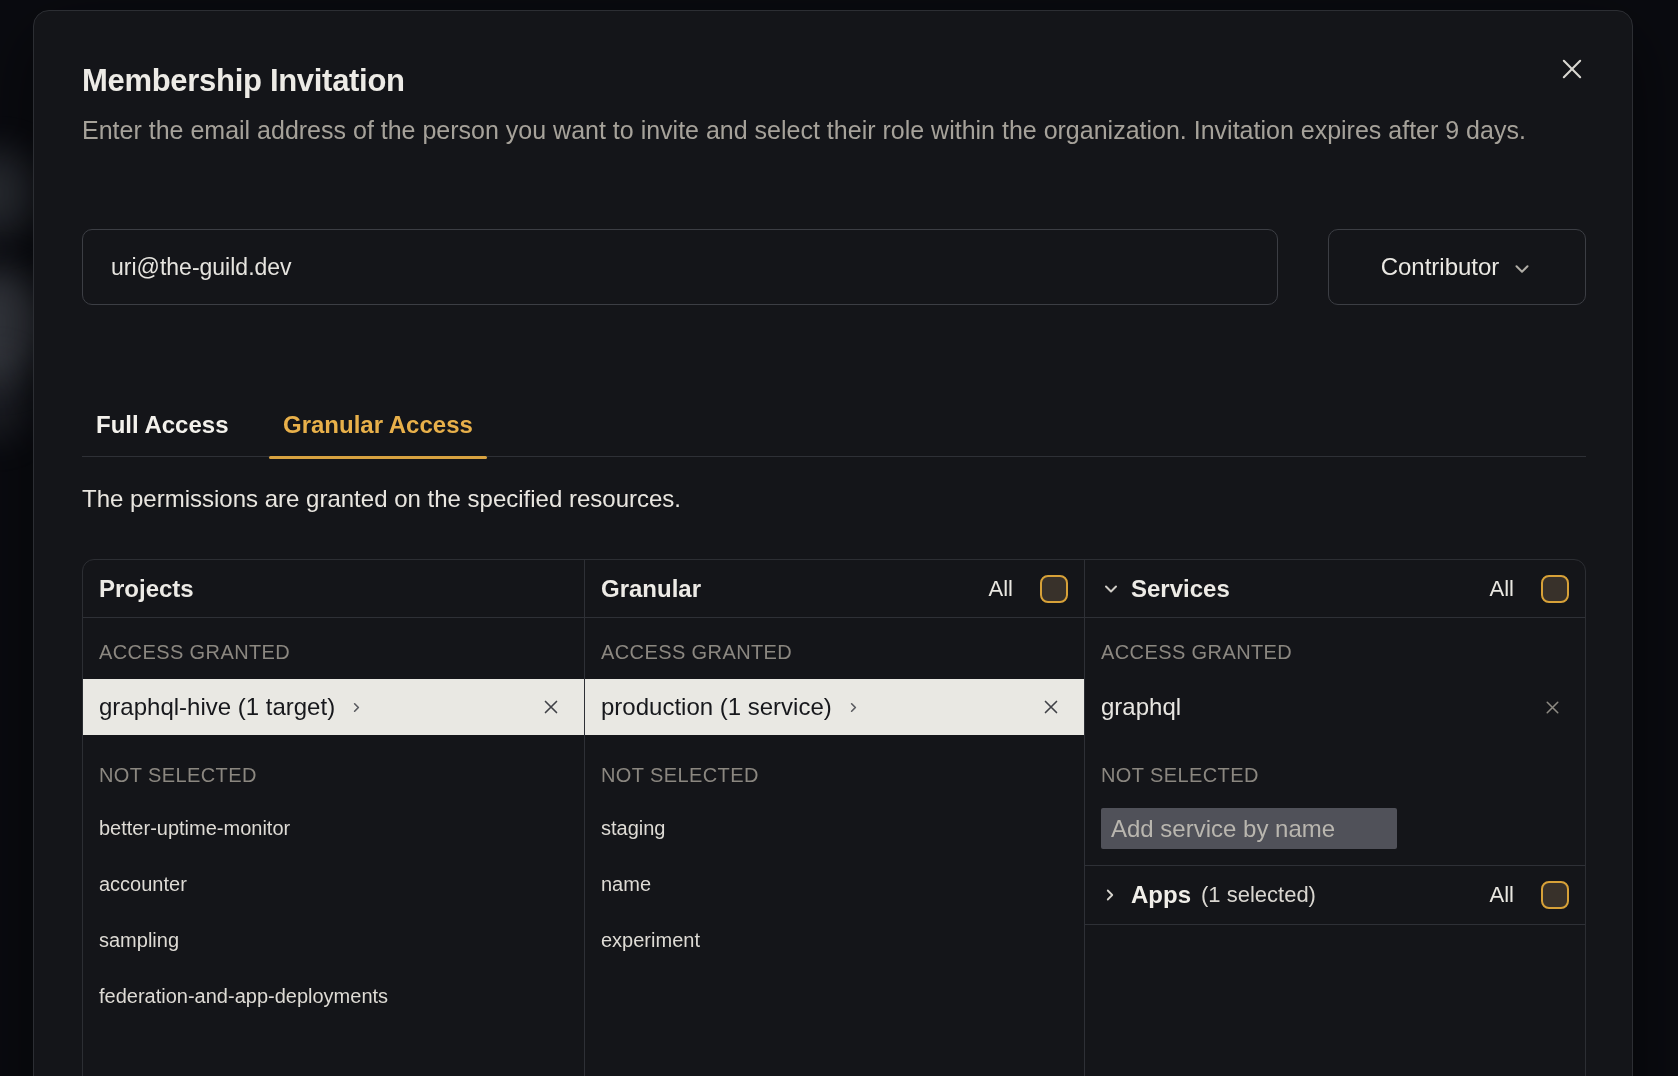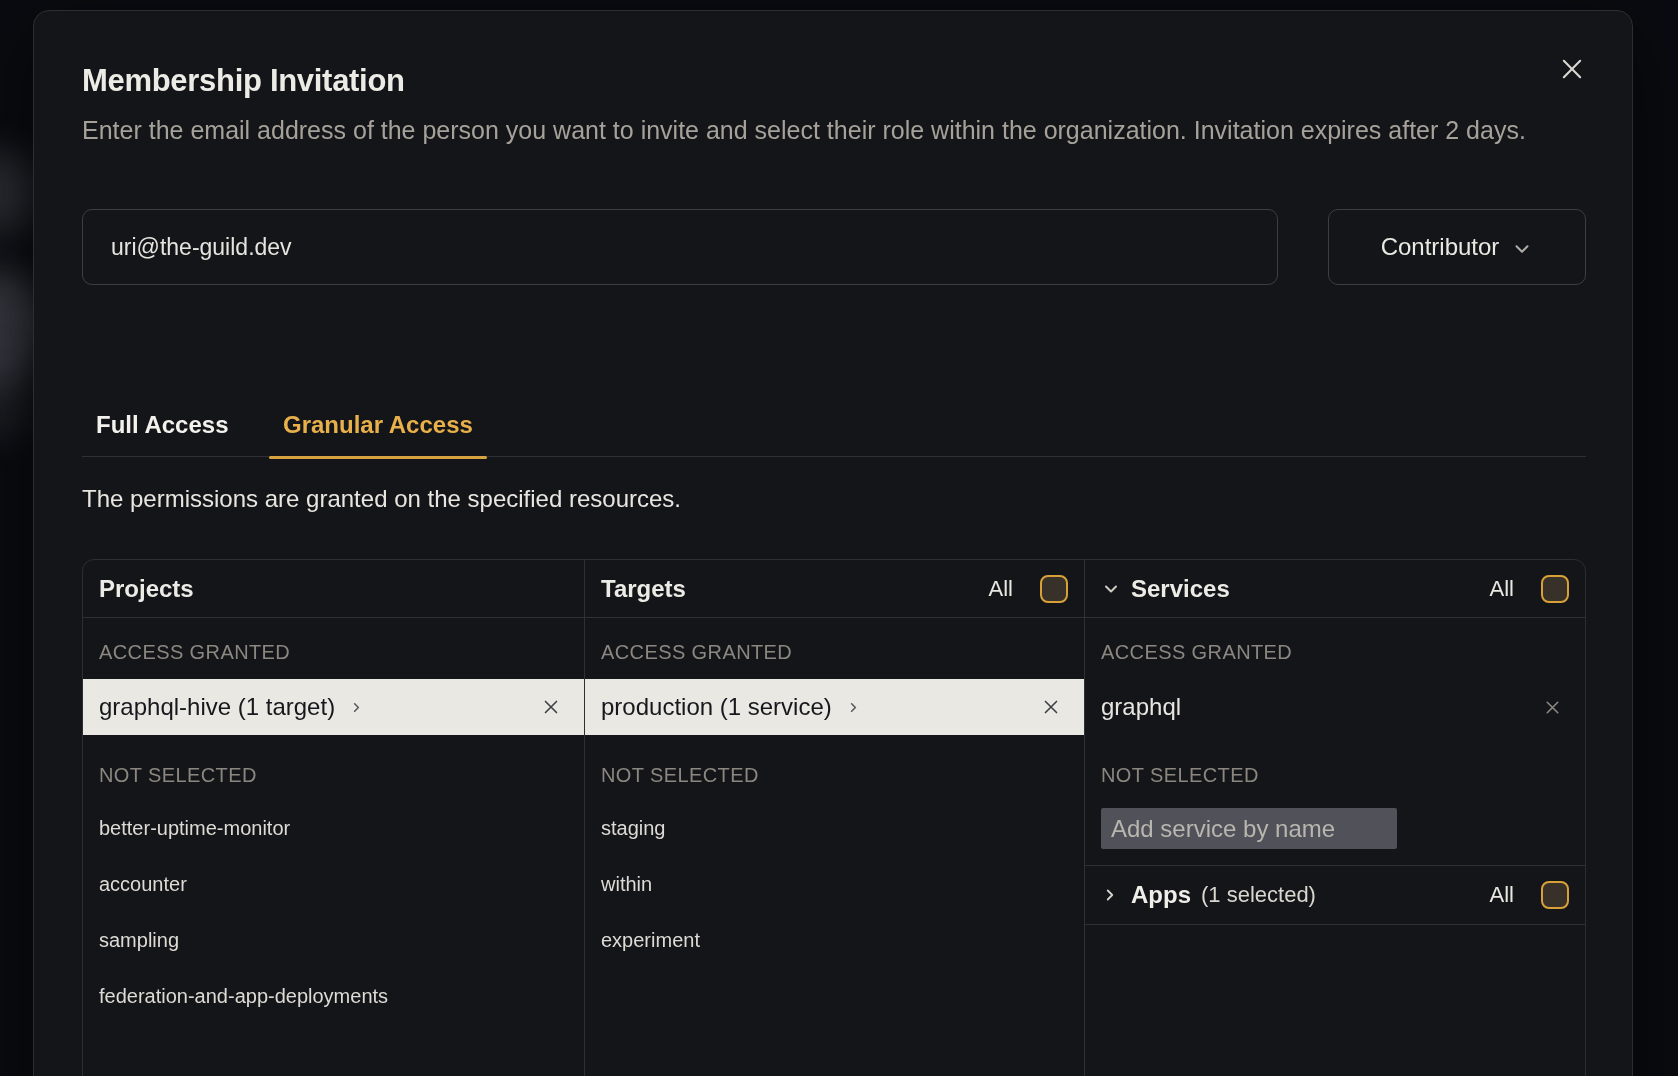--- a/index.html
+++ b/index.html
@@ -13,21 +13,21 @@
   .blob1{left:-42px;top:150px;width:82px;height:86px;background:rgba(195,205,220,.16);}
   .blob2{left:-46px;top:268px;width:92px;height:112px;background:rgba(195,205,220,.22);}
   .blob3{left:-40px;top:358px;width:72px;height:82px;background:rgba(165,175,190,.12);}
   .modal{position:absolute;left:33px;top:10px;width:1600px;height:1200px;background:var(--modal-bg);
          border:1px solid #2c2e33;border-radius:16px;box-shadow:0 24px 70px rgba(0,0,0,.55);}
   .close-btn{position:absolute;top:38px;right:40px;width:40px;height:40px;background:none;border:none;
              cursor:pointer;display:flex;align-items:center;justify-content:center;}
   .close-btn svg{stroke:#d9d7d1;}
   .title{position:absolute;left:48px;top:52px;font-size:31px;font-weight:700;color:#edebe6;letter-spacing:-.3px;}
   .desc{position:absolute;left:48px;top:100px;width:1506px;font-size:25px;line-height:38px;color:#a6a29a;}
-  .invite-row{position:absolute;left:48px;top:198px;width:1504px;height:57px;display:flex;}
+  .invite-row{position:absolute;left:48px;top:218px;width:1504px;height:57px;display:flex;}
   .email-input{flex:0 0 1196px;height:76px;background:transparent;border:1px solid #3c3e44;border-radius:10px;
                padding:0 28px;font-size:23px;color:#e6e4df;outline:none;}
   .role-btn{margin-left:auto;width:258px;height:76px;background:transparent;border:1px solid #3c3e44;border-radius:10px;
             display:flex;align-items:center;justify-content:center;gap:12px;cursor:pointer;}
   .role-btn .lbl{font-size:24px;color:#eae8e3;font-weight:500;}
   .role-btn svg{stroke:#b0ada6;margin-top:3px;}
   .tabs{position:absolute;left:48px;top:394px;width:1504px;height:52px;border-bottom:1px solid var(--line);}
   .tab{display:inline-block;position:relative;padding:6px 14px 18px;font-size:24px;font-weight:700;cursor:pointer;}
   .tab + .tab{margin-left:22px;}
   .tab.inactive{color:#f3f1ec;}
@@ -79,21 +79,21 @@
 
 <div class="modal">
 
   <button class="close-btn">
     <svg width="28" height="28" viewBox="0 0 24 24" fill="none" stroke-width="1.8" stroke-linecap="round">
         <path d="M5 5l14 14M19 5L5 19"></path>
       </svg>
   </button>
 
   <h1 class="title">Membership Invitation</h1>
-  <p class="desc">Enter the email address of the person you want to invite and select their role within the organization. Invitation expires after 2 days.</p>
+  <p class="desc">Enter the email address of the person you want to invite and select their role within the organization. Invitation expires after 9 days.</p>
 
   <div class="invite-row">
     <input class="email-input" type="text" value="uri@the-guild.dev" style="">
     <button class="role-btn">
       <span class="lbl">Contributor</span>
       <svg width="22" height="22" viewBox="0 0 24 24" fill="none" stroke-width="2.2" stroke-linecap="round" stroke-linejoin="round">
           <path d="M6 9l6 6 6-6"></path>
         </svg>
     </button>
   </div>
@@ -104,21 +104,21 @@
   </div>
 
   <p class="note">The permissions are granted on the specified resources.</p>
 
   <div class="grid">
     <div class="grid-header">
       <div class="hcell c1">
         <span class="htitle">Projects</span>
       </div>
       <div class="hcell c2">
-        <span class="htitle">Targets</span>
+        <span class="htitle">Granular</span>
         <span class="all-group">
           <span class="all-label">All</span>
           <span class="checkbox"></span>
         </span>
       </div>
       <div class="hcell c3">
         <span class="svc-chev">
           <svg width="20" height="20" viewBox="0 0 24 24" fill="none" stroke-width="2.4" stroke-linecap="round" stroke-linejoin="round">
               <path d="M6 9l6 6 6-6"></path>
             </svg>
@@ -168,21 +168,21 @@
           </span>
           <button class="row-x">
             <svg width="22" height="22" viewBox="0 0 24 24" fill="none" stroke-width="1.8" stroke-linecap="round">
                 <path d="M6 6l12 12M18 6L6 18"></path>
               </svg>
           </button>
         </div>
         <div class="seclabel second">NOT SELECTED</div>
         <div>
             <div class="list-item">staging</div>
-            <div class="list-item">within</div>
+            <div class="list-item">name</div>
             <div class="list-item">experiment</div>
           </div>
       </div>
 
       <div class="c3">
         <div class="seclabel">ACCESS GRANTED</div>
         <div class="svc-row">
           <span class="lbl">graphql</span>
           <button class="row-x">
             <svg width="21" height="21" viewBox="0 0 24 24" fill="none" stroke-width="1.8" stroke-linecap="round">

